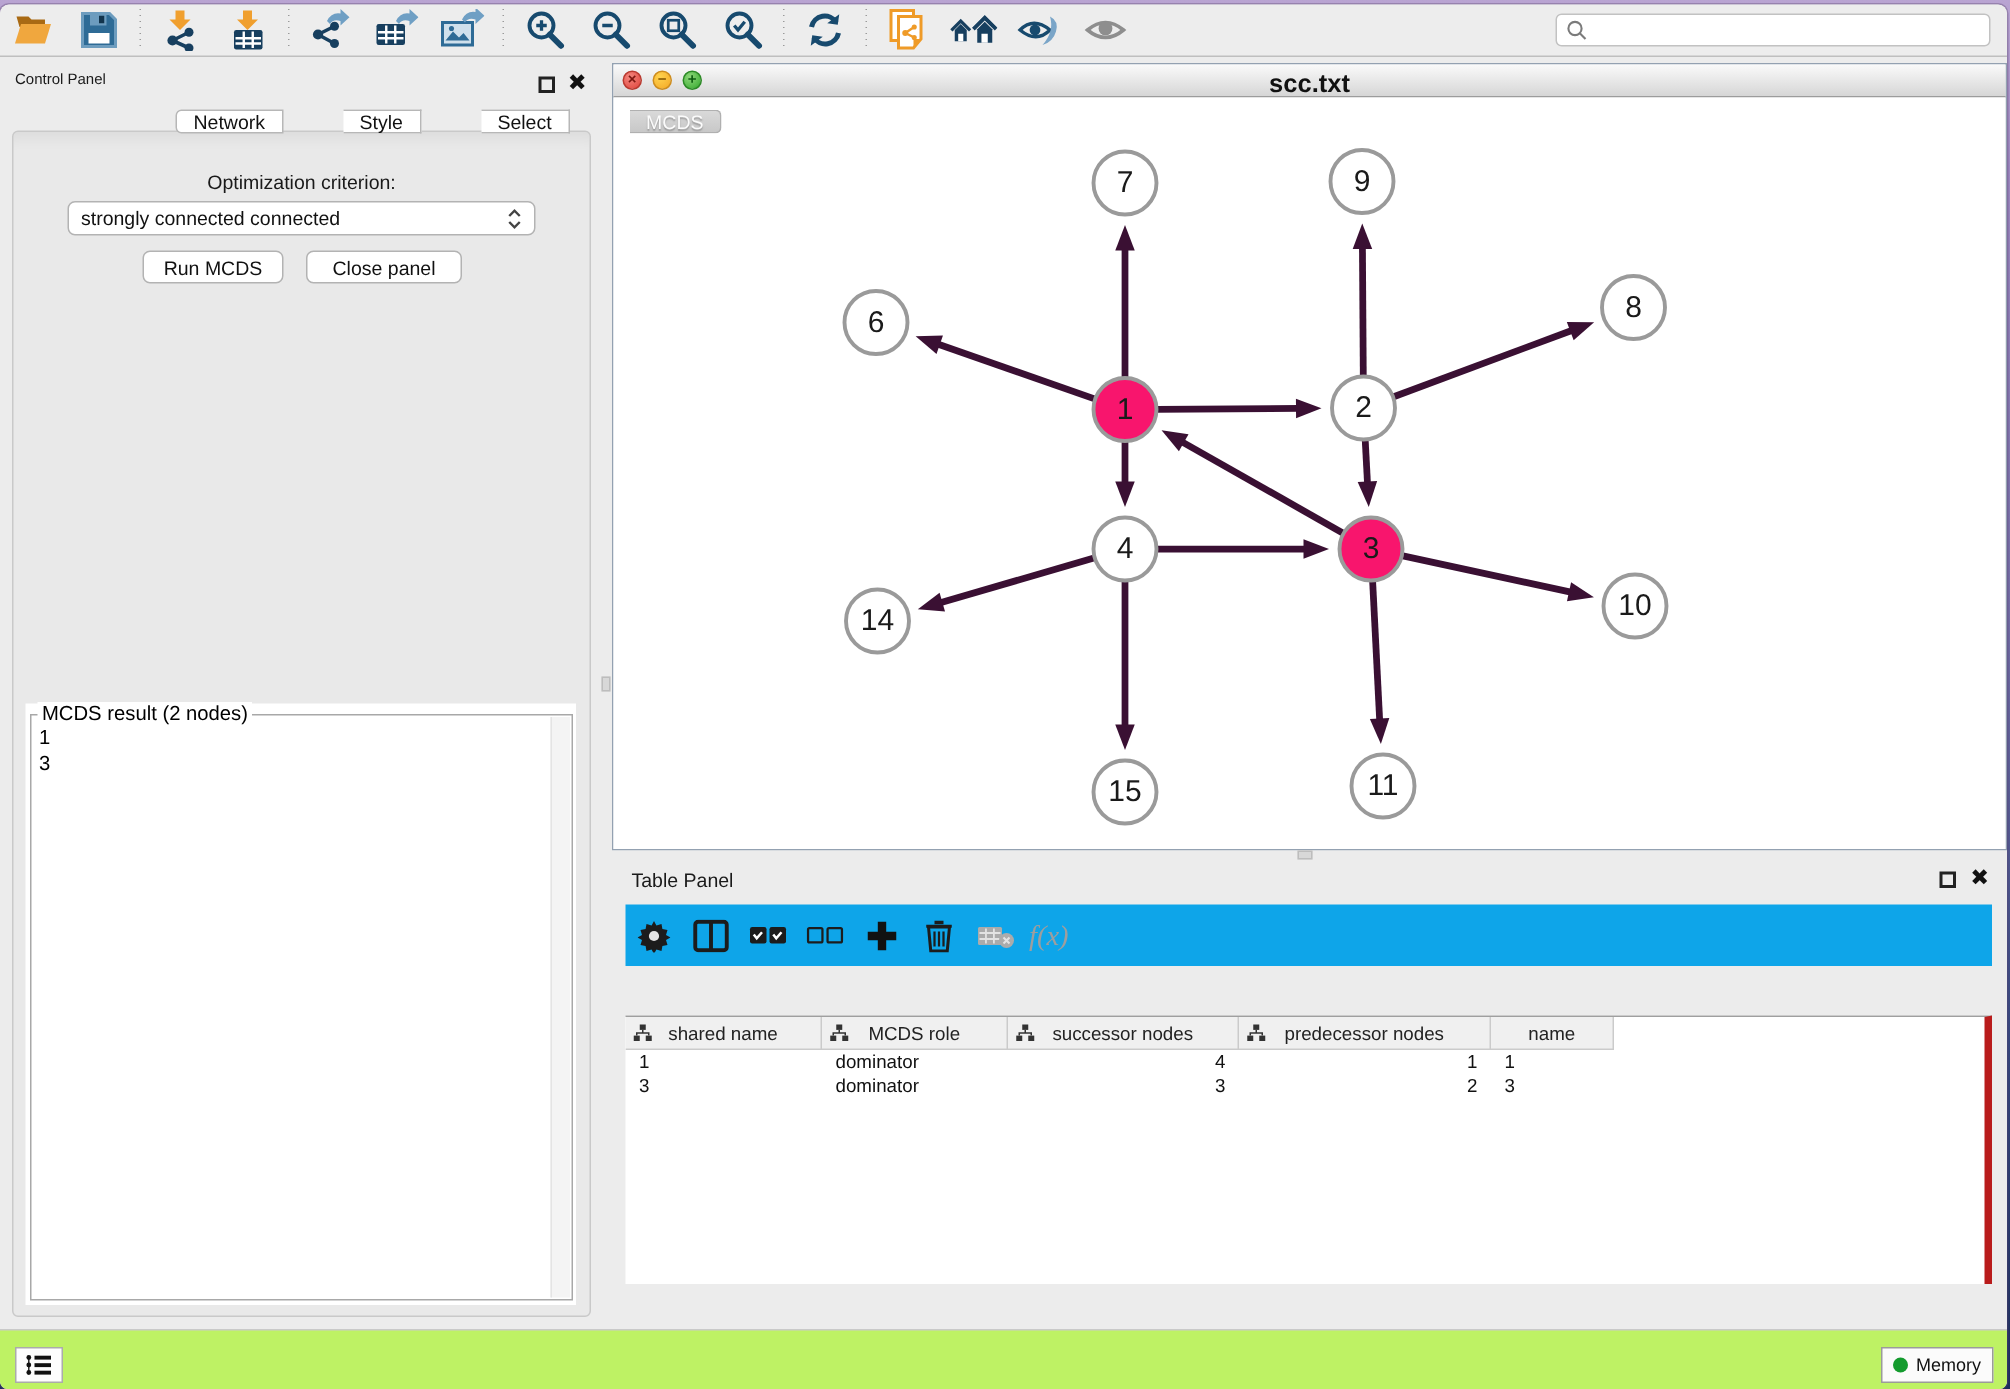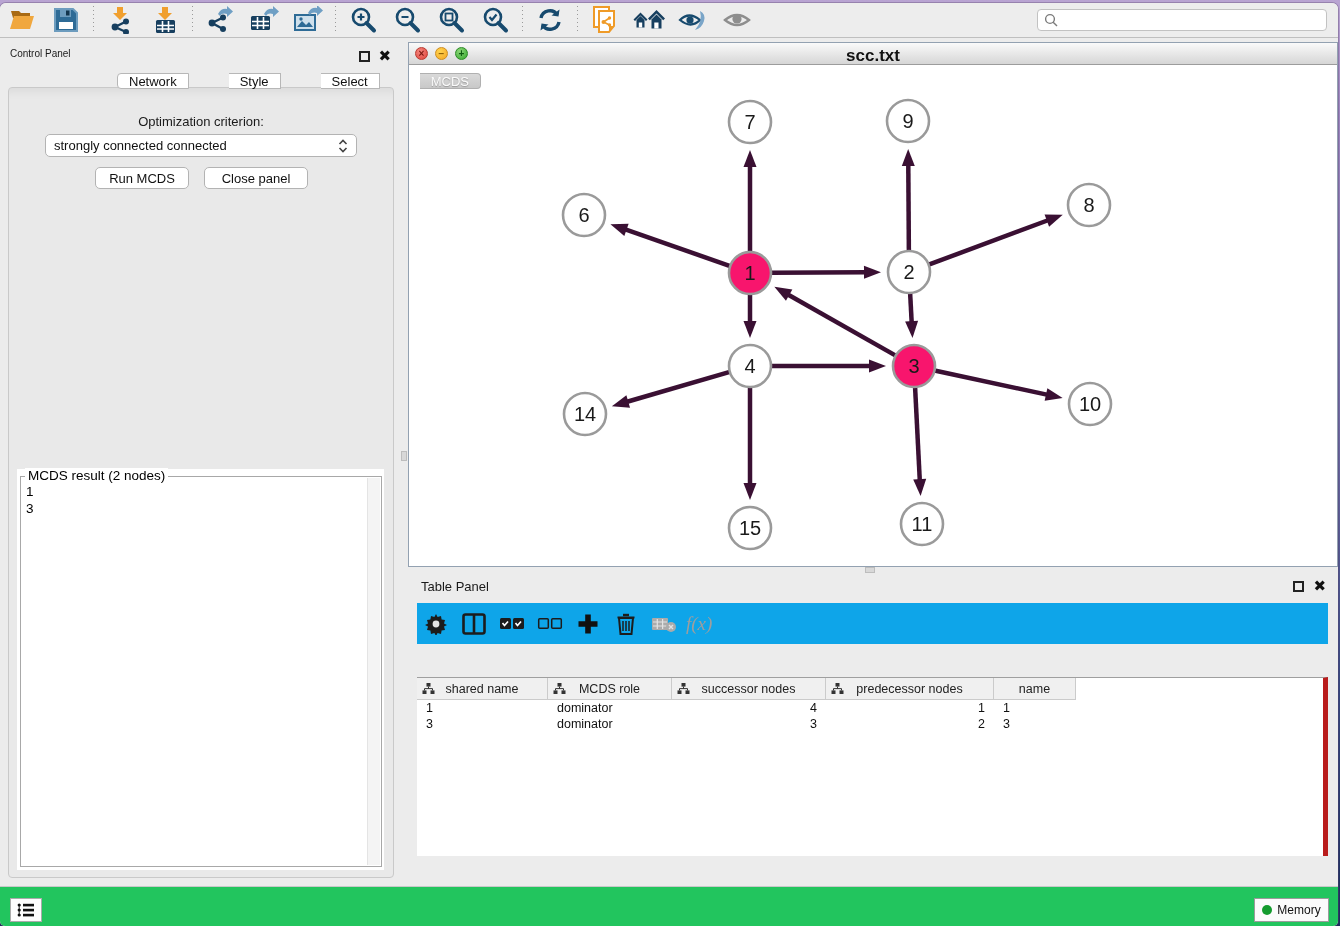--- a/index.html
+++ b/index.html
@@ -127,21 +127,21 @@
   .th { background:#f0f0f0; border-right:1px solid #cbcbcb; border-bottom:1px solid #cbcbcb;
     display:flex; align-items:center; justify-content:center; gap:5px;
     font-size:12.5px; color:#222; position:relative; }
   .th .colicon { position:absolute; left:5px; top:4px; }
   .trow { display:flex; height:16px; font-size:12.5px; color:#111; }
   .td { padding:0 9px; display:flex; align-items:center; }
   .td.num { justify-content:flex-end; }
   .tp-tabs { left:286px; top:267px; }
   .tp-tabs .seg { height:20px; }
   
-  .statusbar { height:40px; flex:0 0 40px; background:#22c55e; border-top:1px solid #c9c9c9; position:relative; }
+  .statusbar { height:40px; flex:0 0 40px; background:#bef264; border-top:1px solid #c9c9c9; position:relative; }
   .list-btn { position:absolute; left:10px; top:11px; width:32px; height:24px; background:#fdfdfd;
     border:1px solid #ababab; display:flex; align-items:center; justify-content:center; }
   .memory-btn { position:absolute; right:9px; top:11px; width:75px; height:24px; background:#fbfbfb;
     border:1px solid #9b9b9b; display:flex; align-items:center; justify-content:center; gap:5px;
     font-size:12px; color:#111; }
   .memory-dot { width:10px; height:10px; border-radius:50%; background:#149b2e; }
   svg { display:block; }
 </style>
 </head>
 <body>

